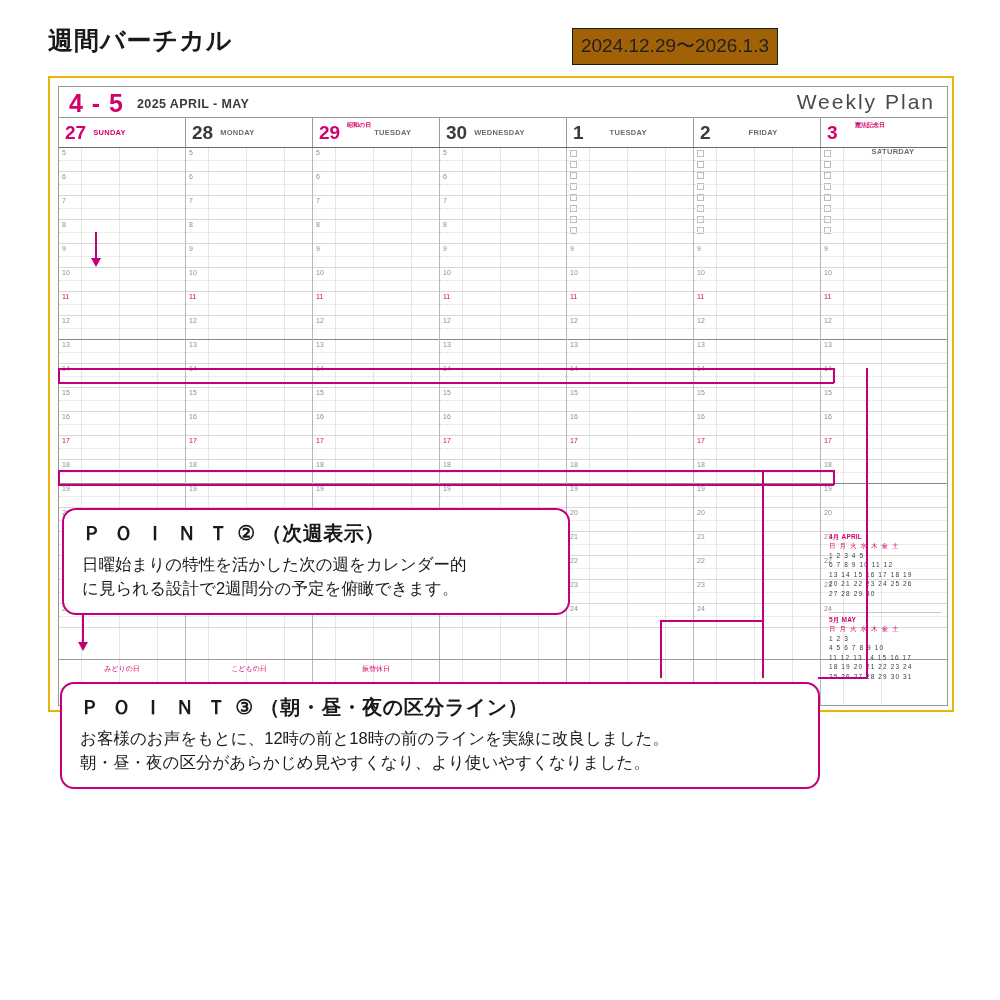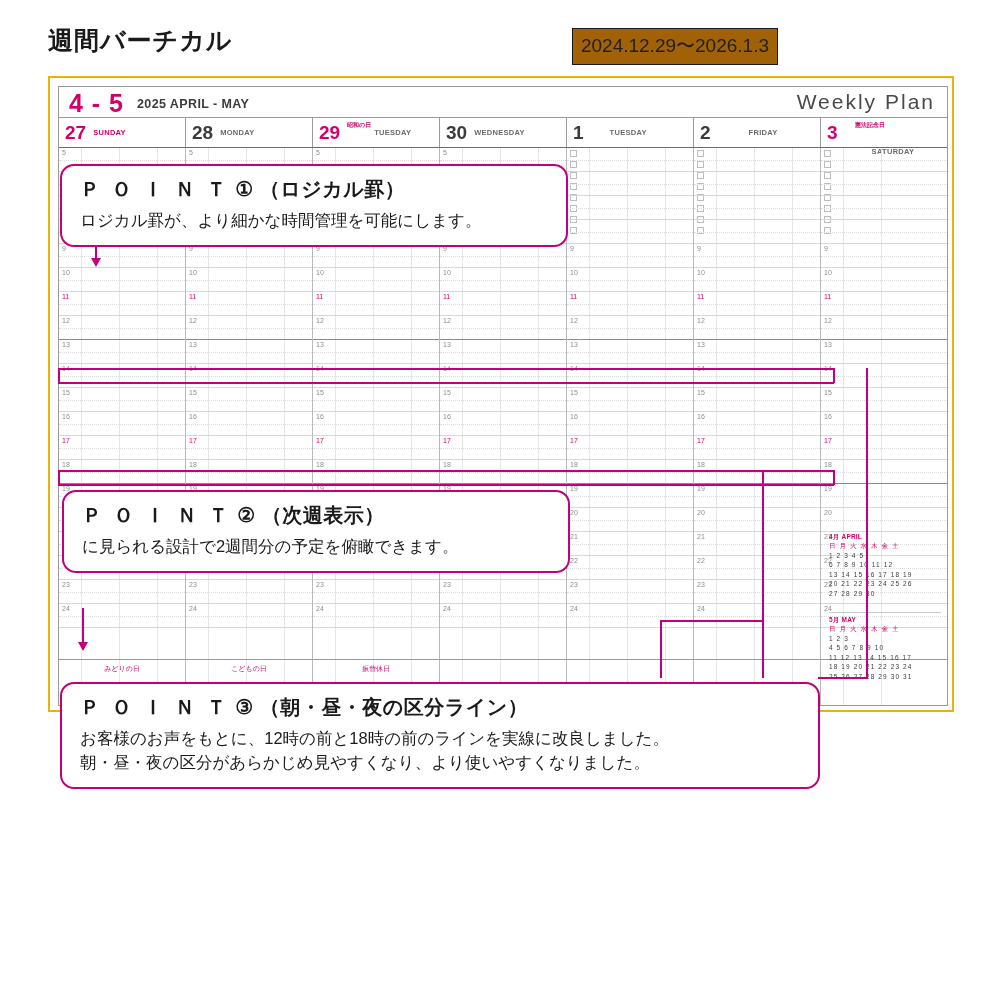--- a/index.html
+++ b/index.html
@@ -164,21 +164,21 @@
   }
   .point h4 {
     margin: 0 0 6px 0; font-size: 20px; font-weight: bold;
     color: #1a1a1a; letter-spacing: .5px;
   }
   .point h4 .pt { letter-spacing: 3px; }
   .point p {
     margin: 0; font-size: 16.5px; line-height: 1.45; color: #1a1a1a;
   }
   .point.p1 { left: 60px; top: 164px; width: 508px; }
-  .point.p2 { left: 62px; top: 490px; width: 508px; }
+  .point.p2 { left: 62px; top: 508px; width: 508px; }
   .point.p3 { left: 60px; top: 682px; width: 760px; }
 </style>
 </head>
 <body>
 
 <div class="page">
 
   <div class="doc-title">週間バーチカル</div>
   <div class="date-range">2024.12.29〜2026.1.3</div>
 
@@ -894,35 +894,28 @@
   <div class="mline v" style="left:762px; top:470px; height:208px;"></div>
   <div class="mline h" style="left:660px; top:620px; width:104px;"></div>
   <div class="mline v" style="left:660px; top:620px; height:58px;"></div>
 
   <div class="mline v" style="left:95px; top:232px; height:30px;"></div>
   <div class="arrow-down" style="left:91px; top:258px;"></div>
 
   <div class="mline v" style="left:82px; top:608px; height:38px;"></div>
   <div class="arrow-down" style="left:78px; top:642px;"></div>
 
-  <div class="point p1">
-    <h4>
-      <span class="pt">Ｐ Ｏ Ｉ Ｎ Ｔ</span>
-      <span>①</span>
-      <span>（ロジカル罫）</span>
-    </h4>
-    <p>ロジカル罫が、より細かな時間管理を可能にします。</p>
-  </div>
 
   <div class="point p2">
     <h4>
       <span class="pt">Ｐ Ｏ Ｉ Ｎ Ｔ</span>
       <span>②</span>
       <span>（次週表示）</span>
     </h4>
+    <p>日曜始まりの特性を活かした次の週をカレンダー的</p>
     <p>に見られる設計で2週間分の予定を俯瞰できます。</p>
   </div>
 
   <div class="point p3">
     <h4>
       <span class="pt">Ｐ Ｏ Ｉ Ｎ Ｔ</span>
       <span>③</span>
       <span>（朝・昼・夜の区分ライン）</span>
     </h4>
     <p>お客様のお声をもとに、12時の前と18時の前のラインを実線に改良しました。</p>

